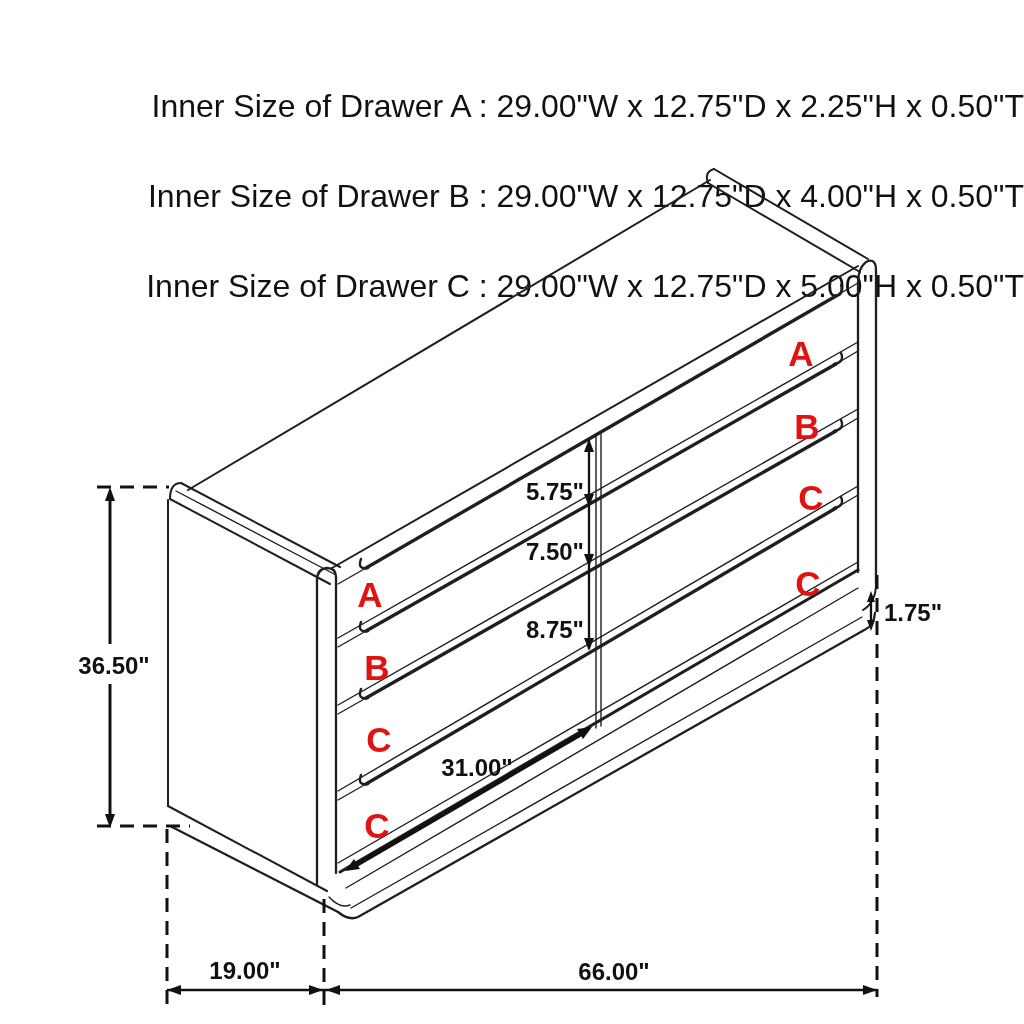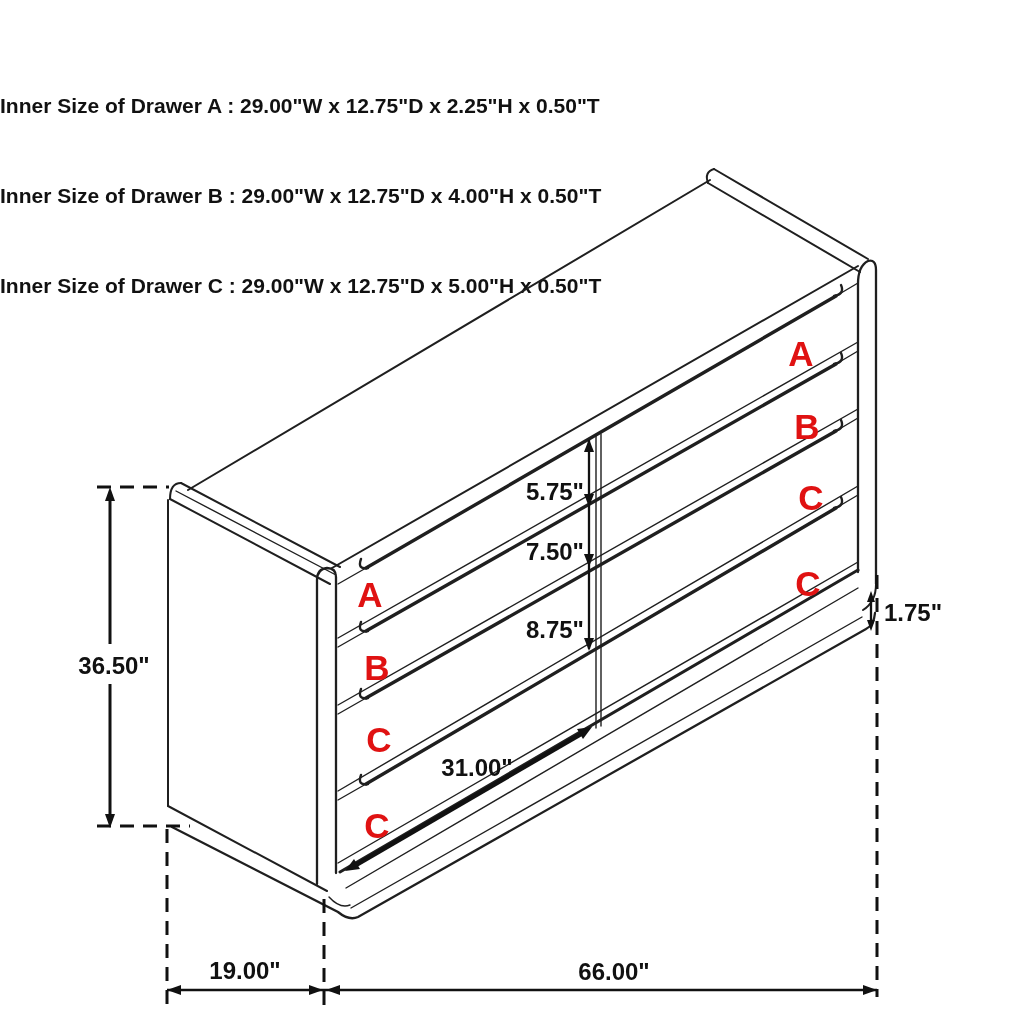--- a/index.html
+++ b/index.html
@@ -7,21 +7,21 @@
     --red:#e01212;
     --ink:#111111;
   }
   html,body{margin:0;padding:0;background:#ffffff;}
   .canvas{
     position:relative;width:1024px;height:1024px;background:#ffffff;overflow:hidden;
     font-family:"Liberation Sans",sans-serif;
   }
   .header{
     position:absolute;top:31px;left:0;width:1024px;
-    text-align:left;font-weight:bold;font-size:21px;line-height:30px;color:var(--ink);
+    text-align:right;font-weight:normal;font-size:32px;line-height:30px;color:var(--ink);
     letter-spacing:0px;white-space:pre;
   }
   svg{position:absolute;top:0;left:0;}
   
   .s1{stroke:var(--line);stroke-width:1.4;fill:none;stroke-linecap:round;}
   .s2{stroke:var(--line);stroke-width:2;fill:none;stroke-linecap:round;}
   .s22{stroke:var(--line);stroke-width:2.3;fill:none;stroke-linecap:round;}
   .s3{stroke:var(--line);stroke-width:3.4;fill:none;stroke-linecap:round;}
   .sB{stroke:var(--line);stroke-width:3;fill:none;stroke-linecap:round;}
   .curl{stroke:var(--line);stroke-width:2.4;fill:none;stroke-linecap:round;}

